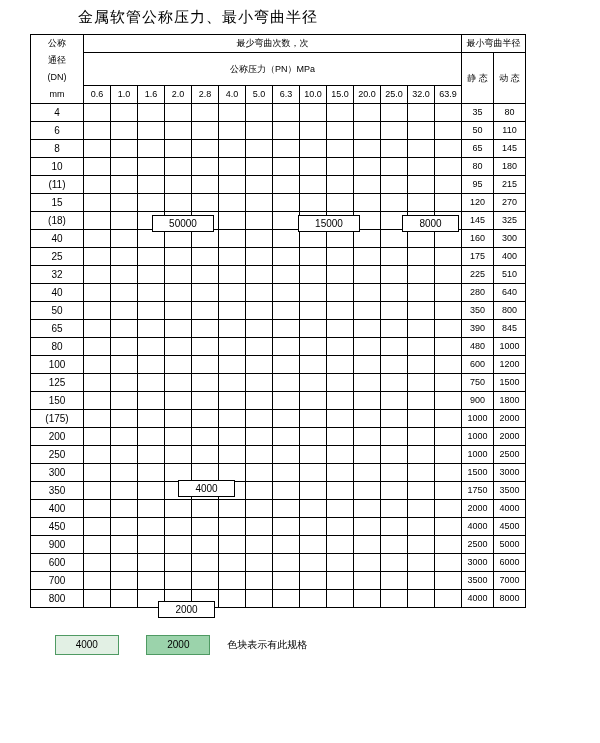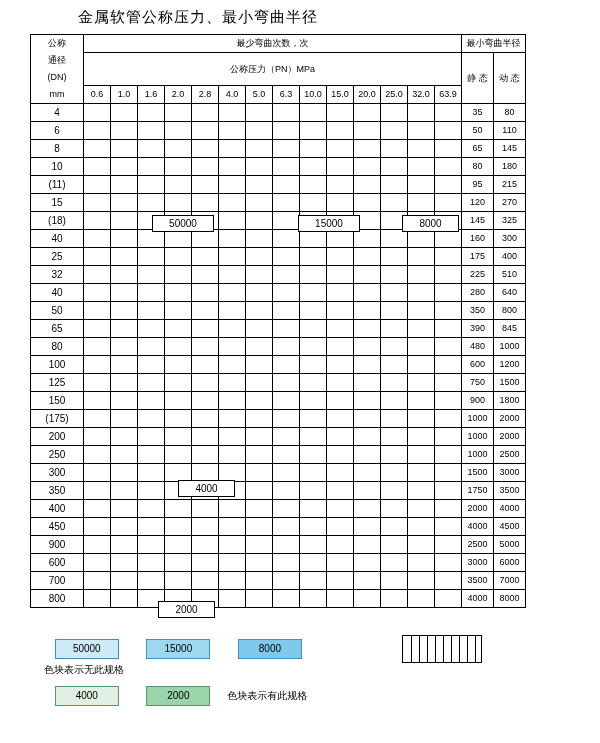--- a/index.html
+++ b/index.html
@@ -667,31 +667,18 @@
       <div class="callout" style="left: 268px; top: 181px; width: 60px;">15000</div>
       <div class="callout" style="left: 372px; top: 181px; width: 55px;">8000</div>
       <div class="callout" style="left: 148px; top: 446px; width: 55px;">4000</div>
       <div class="callout" style="left: 128px; top: 567px; width: 55px;">2000</div>
     </div>
 </div>
 
 <div id="legend">
   <div class="legend-row">
     <span class="sp2"></span>
-    <span class="lgbox lg-blue">50000</span>
-    <span class="sp2"></span>
-    <span class="lgbox lg-blue2">15000</span>
-    <span class="sp2"></span>
-    <span class="lgbox lg-blue3">8000</span>
-    <span class="sp" style="width:95px"></span>
-    <span class="hatch">
-      <i style="left:8px"></i><i style="left:16px"></i><i style="left:24px"></i><i style="left:32px"></i><i style="left:40px"></i><i style="left:48px"></i><i style="left:56px"></i><i style="left:64px"></i><i style="left:72px"></i>
-    </span>
-    <span class="legend-note">色块表示无此规格</span>
-  </div>
-  <div class="legend-row">
-    <span class="sp2"></span>
     <span class="lgbox lg-green1">4000</span>
     <span class="sp2"></span>
     <span class="lgbox lg-green2">2000</span>
     <span class="legend-note">色块表示有此规格</span>
   </div>
 </div>
 
 </body></html>

